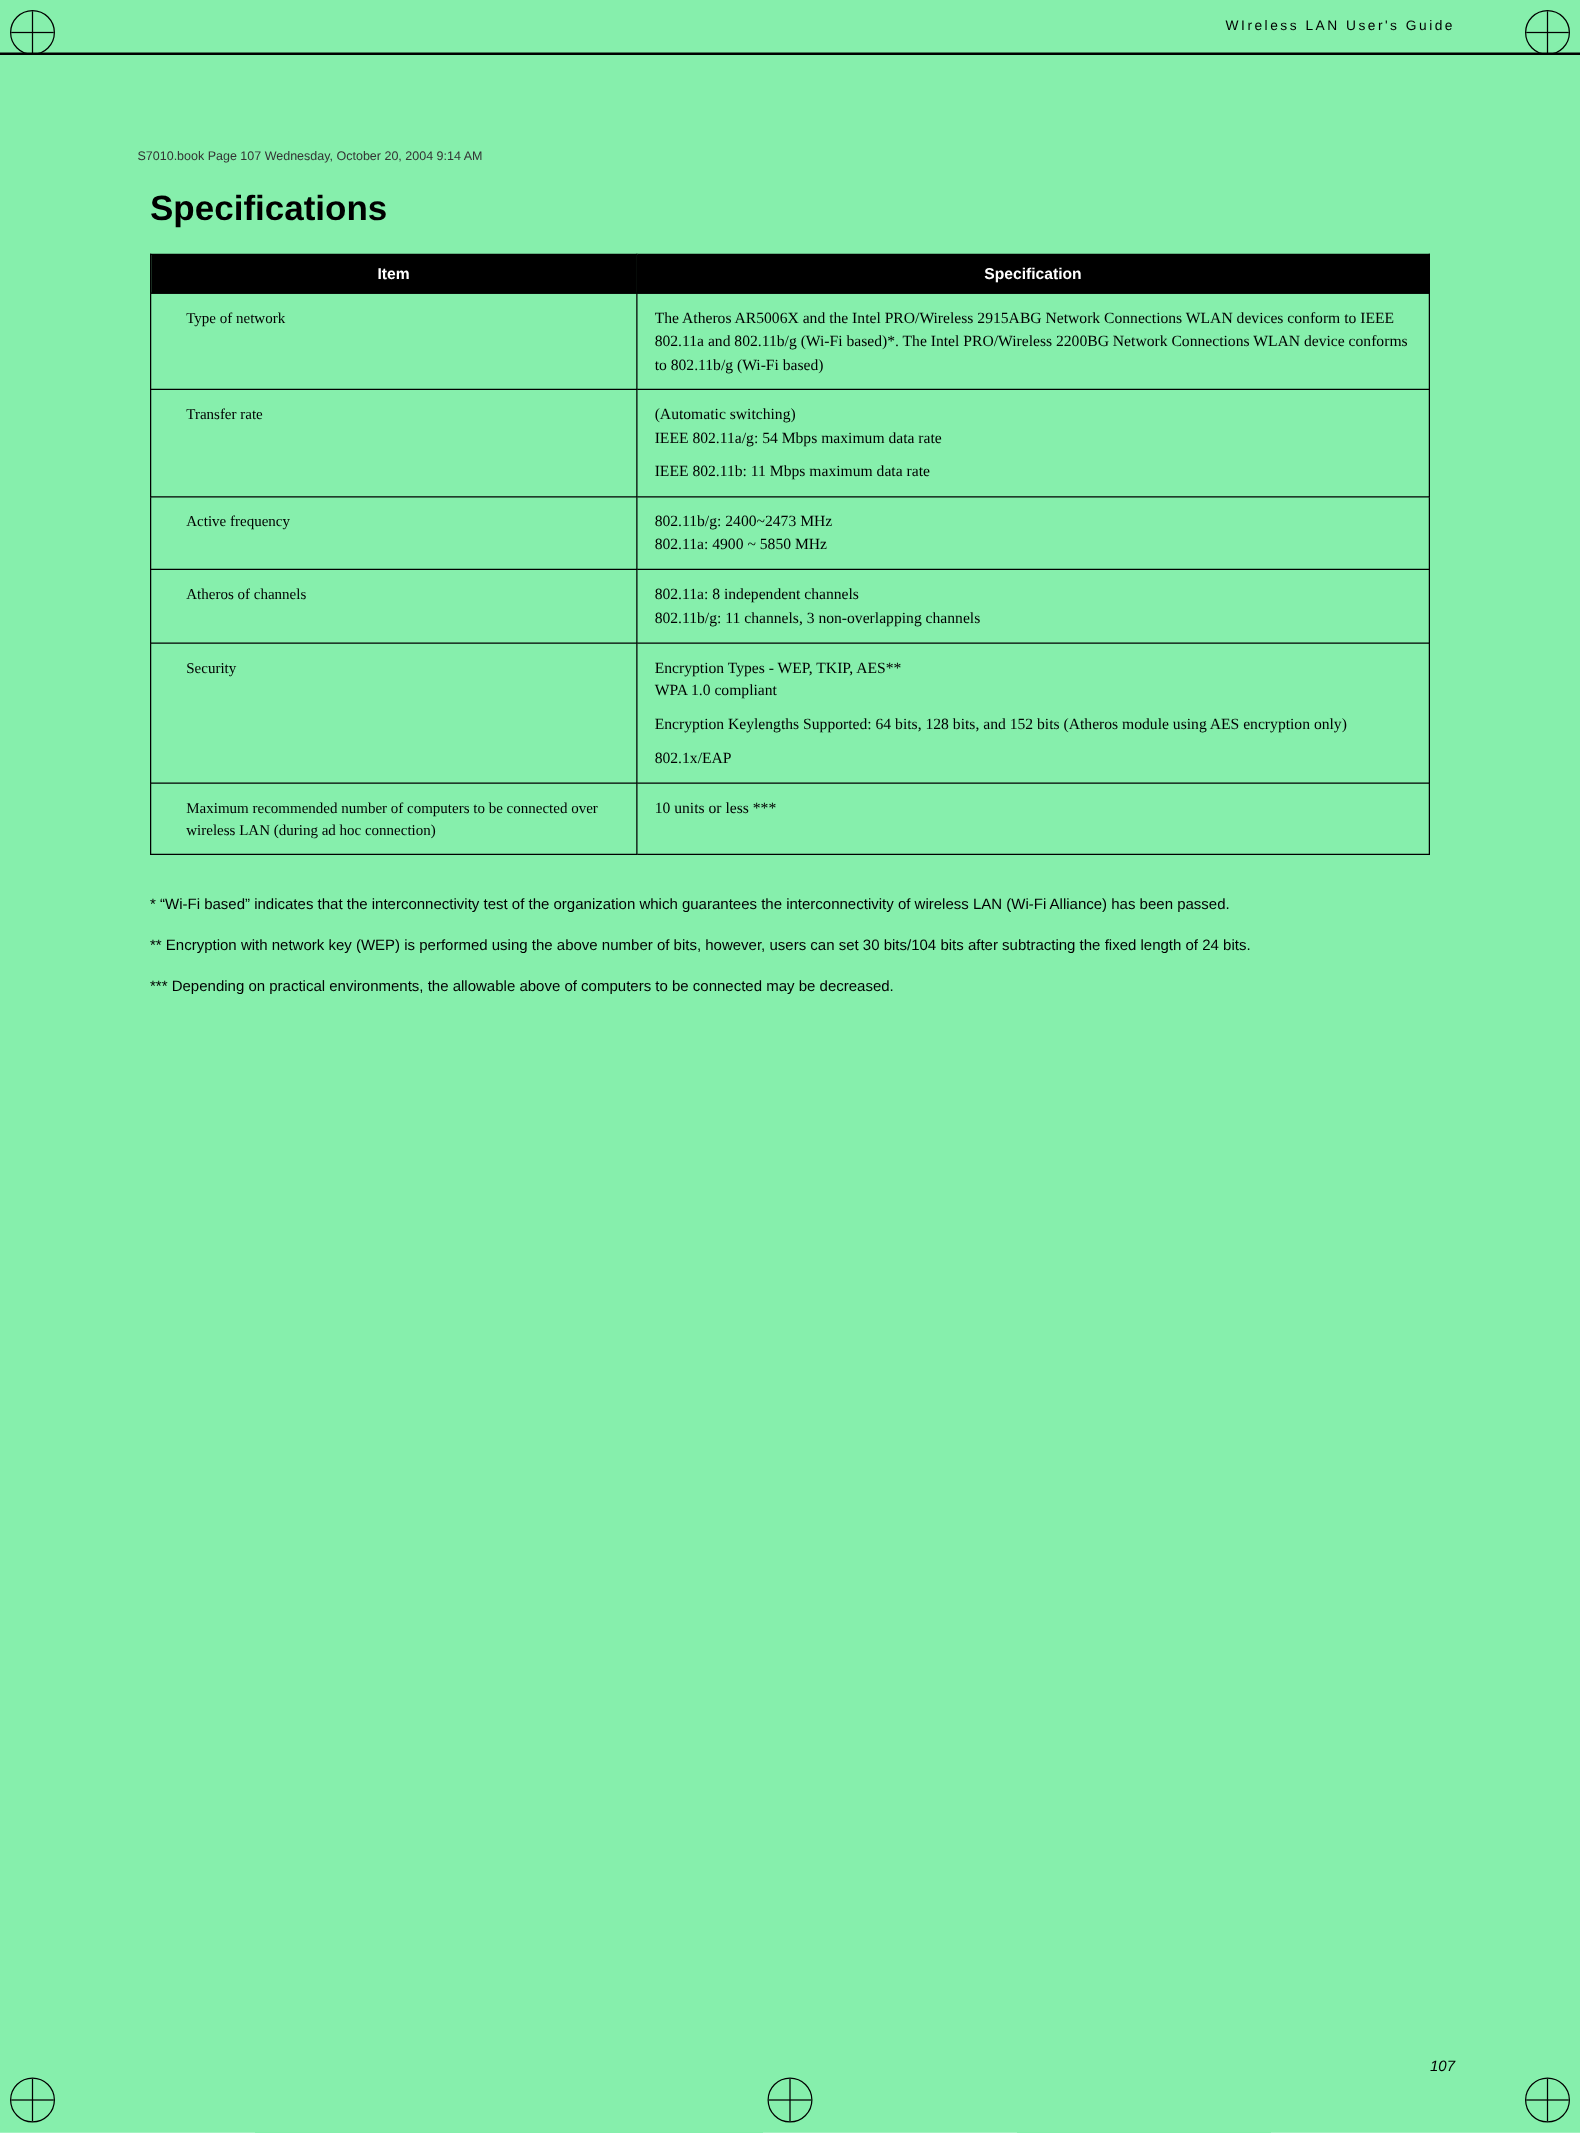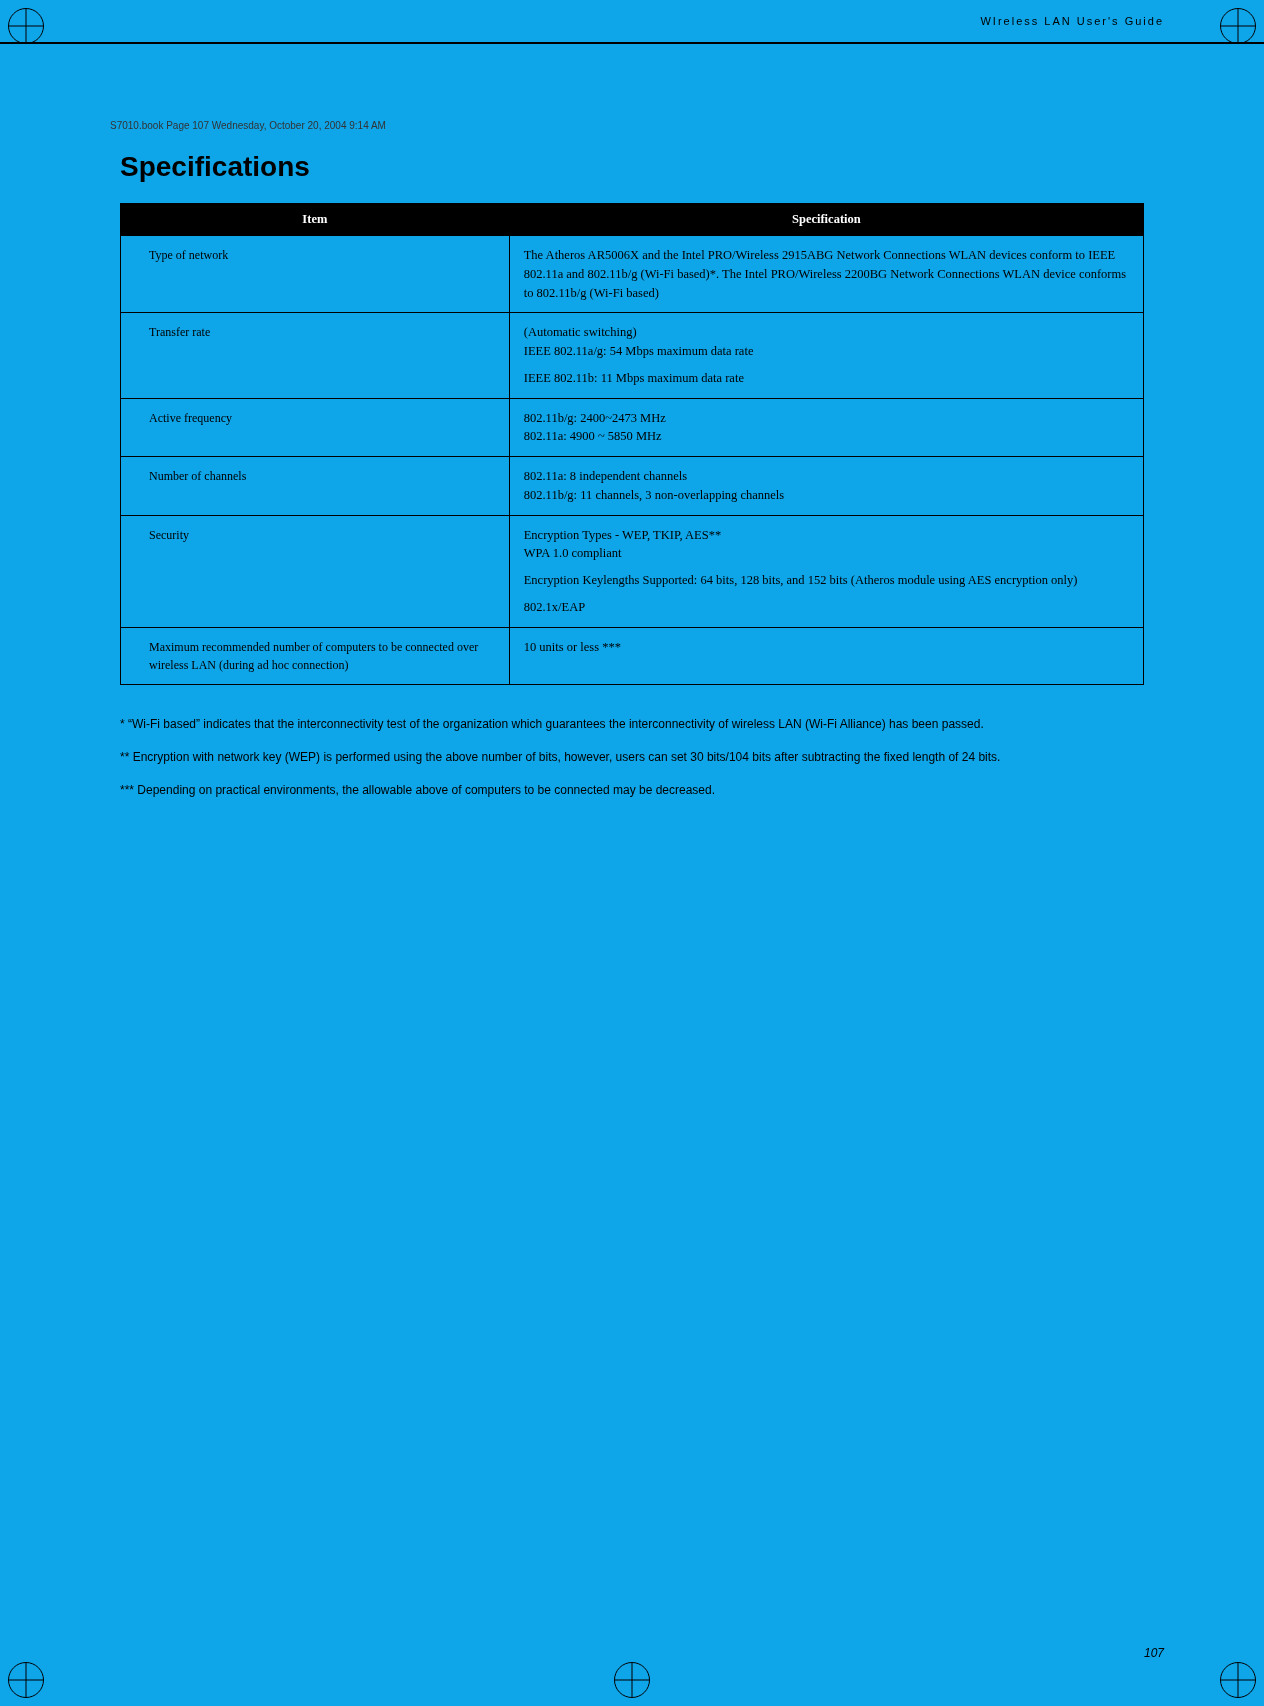--- a/index.html
+++ b/index.html
@@ -14,21 +14,21 @@
       font-size: 13px;
       color: #000000;
       width: 1264px;
       min-height: 1706px;
       position: relative;
     }
 
     .page-container {
       width: 1264px;
       min-height: 1706px;
-      background: #0ea5e9;
+      background: #86efac;
       position: relative;
       padding: 60px 100px 80px 100px;
     }
 
     
     .header-bar {
       position: absolute;
       top: 0;
       left: 0;
       right: 0;
@@ -122,21 +122,21 @@
       margin-bottom: 30px;
       font-size: 12.5px;
     }
 
     .spec-table th {
       background: #000000;
       color: #ffffff;
       padding: 8px 14px;
       text-align: center;
       font-weight: bold;
-      font-family: Liberation Serif, serif;
+      font-family: Liberation Sans, sans-serif;
       font-size: 12.5px;
       border: 1px solid #000;
     }
 
     .spec-table td {
       padding: 10px 14px;
       vertical-align: top;
       border: 1px solid #000;
       line-height: 1.5;
     }
@@ -232,21 +232,21 @@
         </tr>
 
         <tr>
           <td>Active frequency</td>
           <td>
             802.11b/g: 2400~2473 MHz<br>802.11a: 4900 ~ 5850 MHz
           </td>
         </tr>
 
         <tr>
-          <td>Number of channels</td>
+          <td>Atheros of channels</td>
           <td>
             802.11a: 8 independent channels<br>802.11b/g: 11 channels, 3 non-overlapping channels
           </td>
         </tr>
 
         <tr>
           <td>Security</td>
           <td class="td-multi">
             <p>Encryption Types - WEP, TKIP, AES**<br>WPA 1.0 compliant</p>
             <p>Encryption Keylengths Supported: 64 bits, 128 bits, and 152 bits (Atheros module using AES encryption only)</p>

